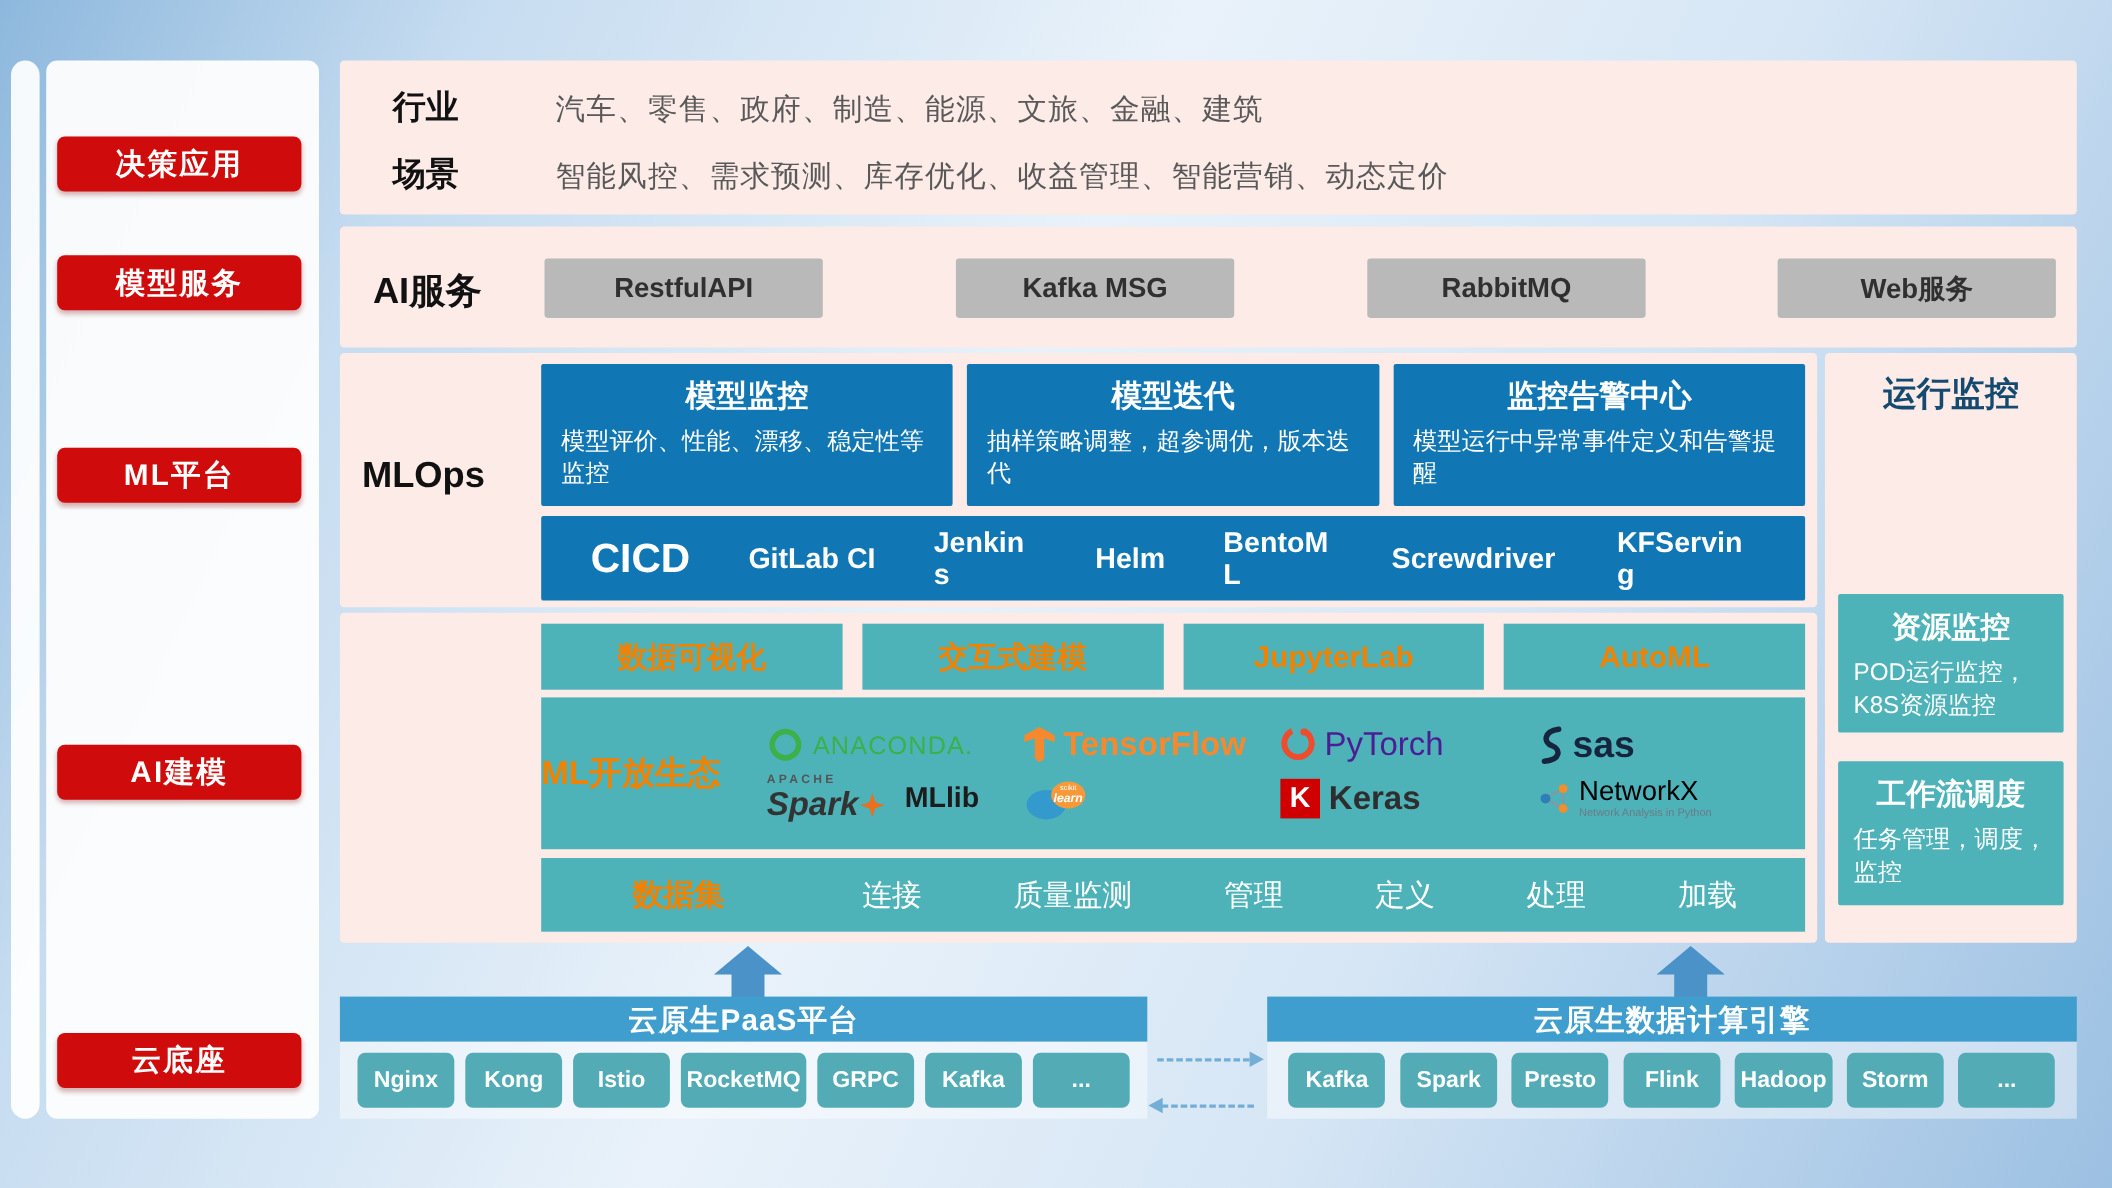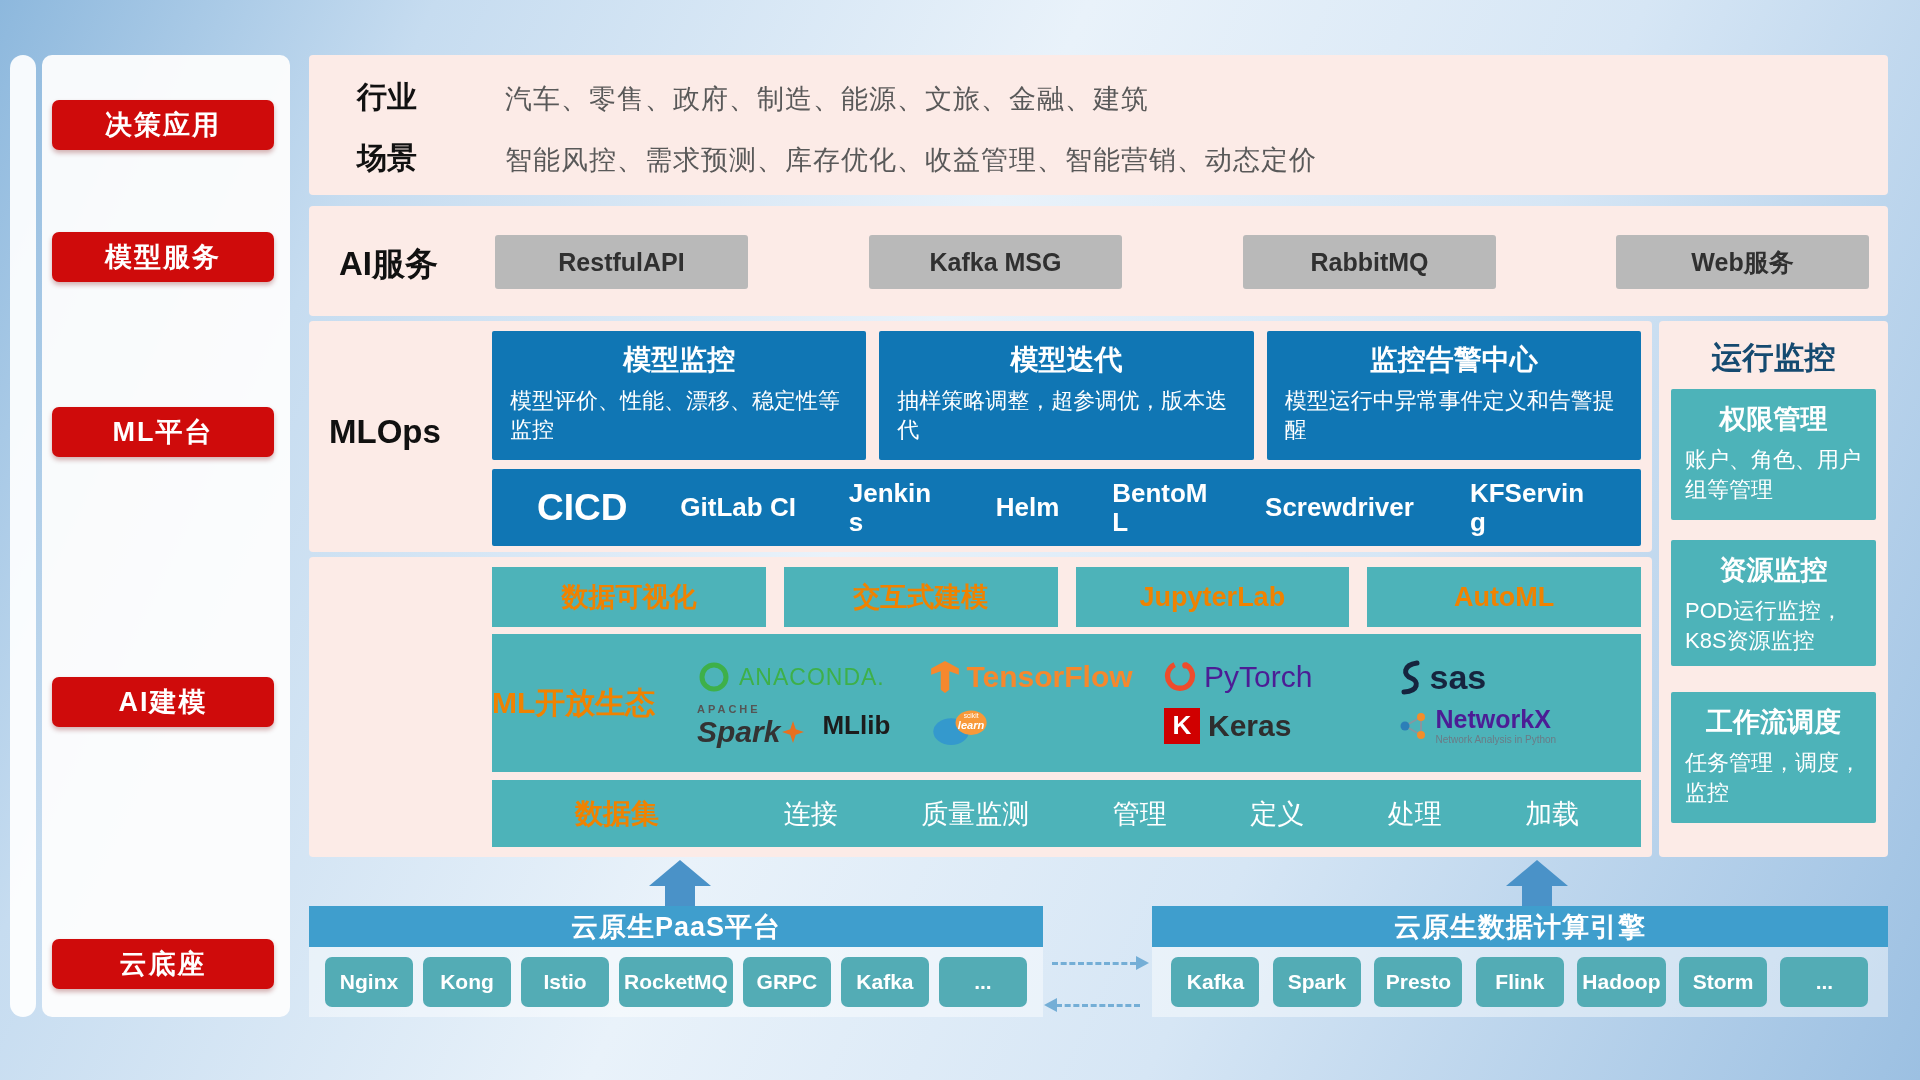--- a/index.html
+++ b/index.html
@@ -49,21 +49,21 @@
   .sas-text{color:#16243e;font-weight:800;font-size:34px;}
   .spark-stack{display:flex;flex-direction:column;align-items:flex-start;}
   .apache-text{font-size:11px;color:#555;letter-spacing:3px;font-weight:700;}
   .spark-row{display:flex;align-items:center;gap:2px;}
   .spark-text{font-size:30px;font-weight:800;color:#333;font-style:italic;}
   .mllib-text{font-size:26px;font-weight:700;color:#1c1c1c;margin-left:10px;}
   .keras-k{width:36px;height:36px;background:#d00000;color:#fff;display:flex;align-items:center;justify-content:center;
            font-weight:800;font-size:26px;}
   .keras-text{font-size:30px;font-weight:700;color:#2e2e2e;}
   .nx-stack{display:flex;flex-direction:column;line-height:1.1;}
-  .nx-name{font-size:25px;font-weight:700;color:#4c1d95;}
+  .nx-name{font-size:25px;font-weight:400;color:#000000;}
   .nx-sub{font-size:10px;color:#6b7b86;}
   .dataset-row{position:absolute;left:183px;top:223px;width:1149px;height:67px;background:#4db3b9;display:flex;align-items:center;}
   .dataset-label{width:250px;text-align:center;color:#f08200;font-weight:700;font-size:28px;}
   .dataset-items{flex:1;display:flex;justify-content:space-around;color:#fff;font-size:27px;padding-right:20px;}
   .mon-title{position:absolute;top:16px;width:100%;text-align:center;font-size:31px;font-weight:700;color:#154a70;}
   .mon-card{position:absolute;left:12px;width:205px;background:#4db3b9;color:#fff;border-radius:2px;
             box-sizing:border-box;padding:12px 14px 0;}
   .mon1{top:68px;height:131px;} .mon2{top:219px;height:126px;} .mon3{top:371px;height:131px;}
   .mon-card-title{font-size:27px;font-weight:700;text-align:center;margin-bottom:8px;}
   .mon-card-desc{font-size:22px;line-height:1.35;}
@@ -89,21 +89,21 @@
                border-bottom:7px solid transparent;border-right:13px solid #74aed6;}
 </style>
 </head>
 <body>
 
 <div class="page">
 
   <div class="abs edge-strip"></div>
   <div class="abs sidebar"></div>
 
-  <div class="abs red-btn" style="top:100px">决策应用</div>
+  <div class="abs red-btn" style="top:124px">决策应用</div>
   <div class="abs red-btn" style="top:232px">模型服务</div>
   <div class="abs red-btn" style="top:407px">ML平台</div>
   <div class="abs red-btn" style="top:677px">AI建模</div>
   <div class="abs red-btn" style="top:939px">云底座</div>
 
   <div class="abs panel band1">
     <div class="rowlab" style="left:48px;top:22px">行业</div>
     <div class="rowtxt" style="left:196px;top:26px">汽车、零售、政府、制造、能源、文旅、金融、建筑</div>
     <div class="rowlab" style="left:48px;top:83px">场景</div>
     <div class="rowtxt" style="left:196px;top:87px">智能风控、需求预测、库存优化、收益管理、智能营销、动态定价</div>
@@ -227,24 +227,20 @@
         <span>管理</span>
         <span>定义</span>
         <span>处理</span>
         <span>加载</span>
       </div>
     </div>
   </div>
 
   <div class="abs panel right-col">
     <div class="mon-title">运行监控</div>
-    <div class="mon-card mon1">
-      <div class="mon-card-title">权限管理</div>
-      <div class="mon-card-desc">账户、角色、用户组等管理</div>
-    </div>
     <div class="mon-card mon2">
       <div class="mon-card-title">资源监控</div>
       <div class="mon-card-desc">POD运行监控，K8S资源监控</div>
     </div>
     <div class="mon-card mon3">
       <div class="mon-card-title">工作流调度</div>
       <div class="mon-card-desc">任务管理，调度，监控</div>
     </div>
   </div>
 

